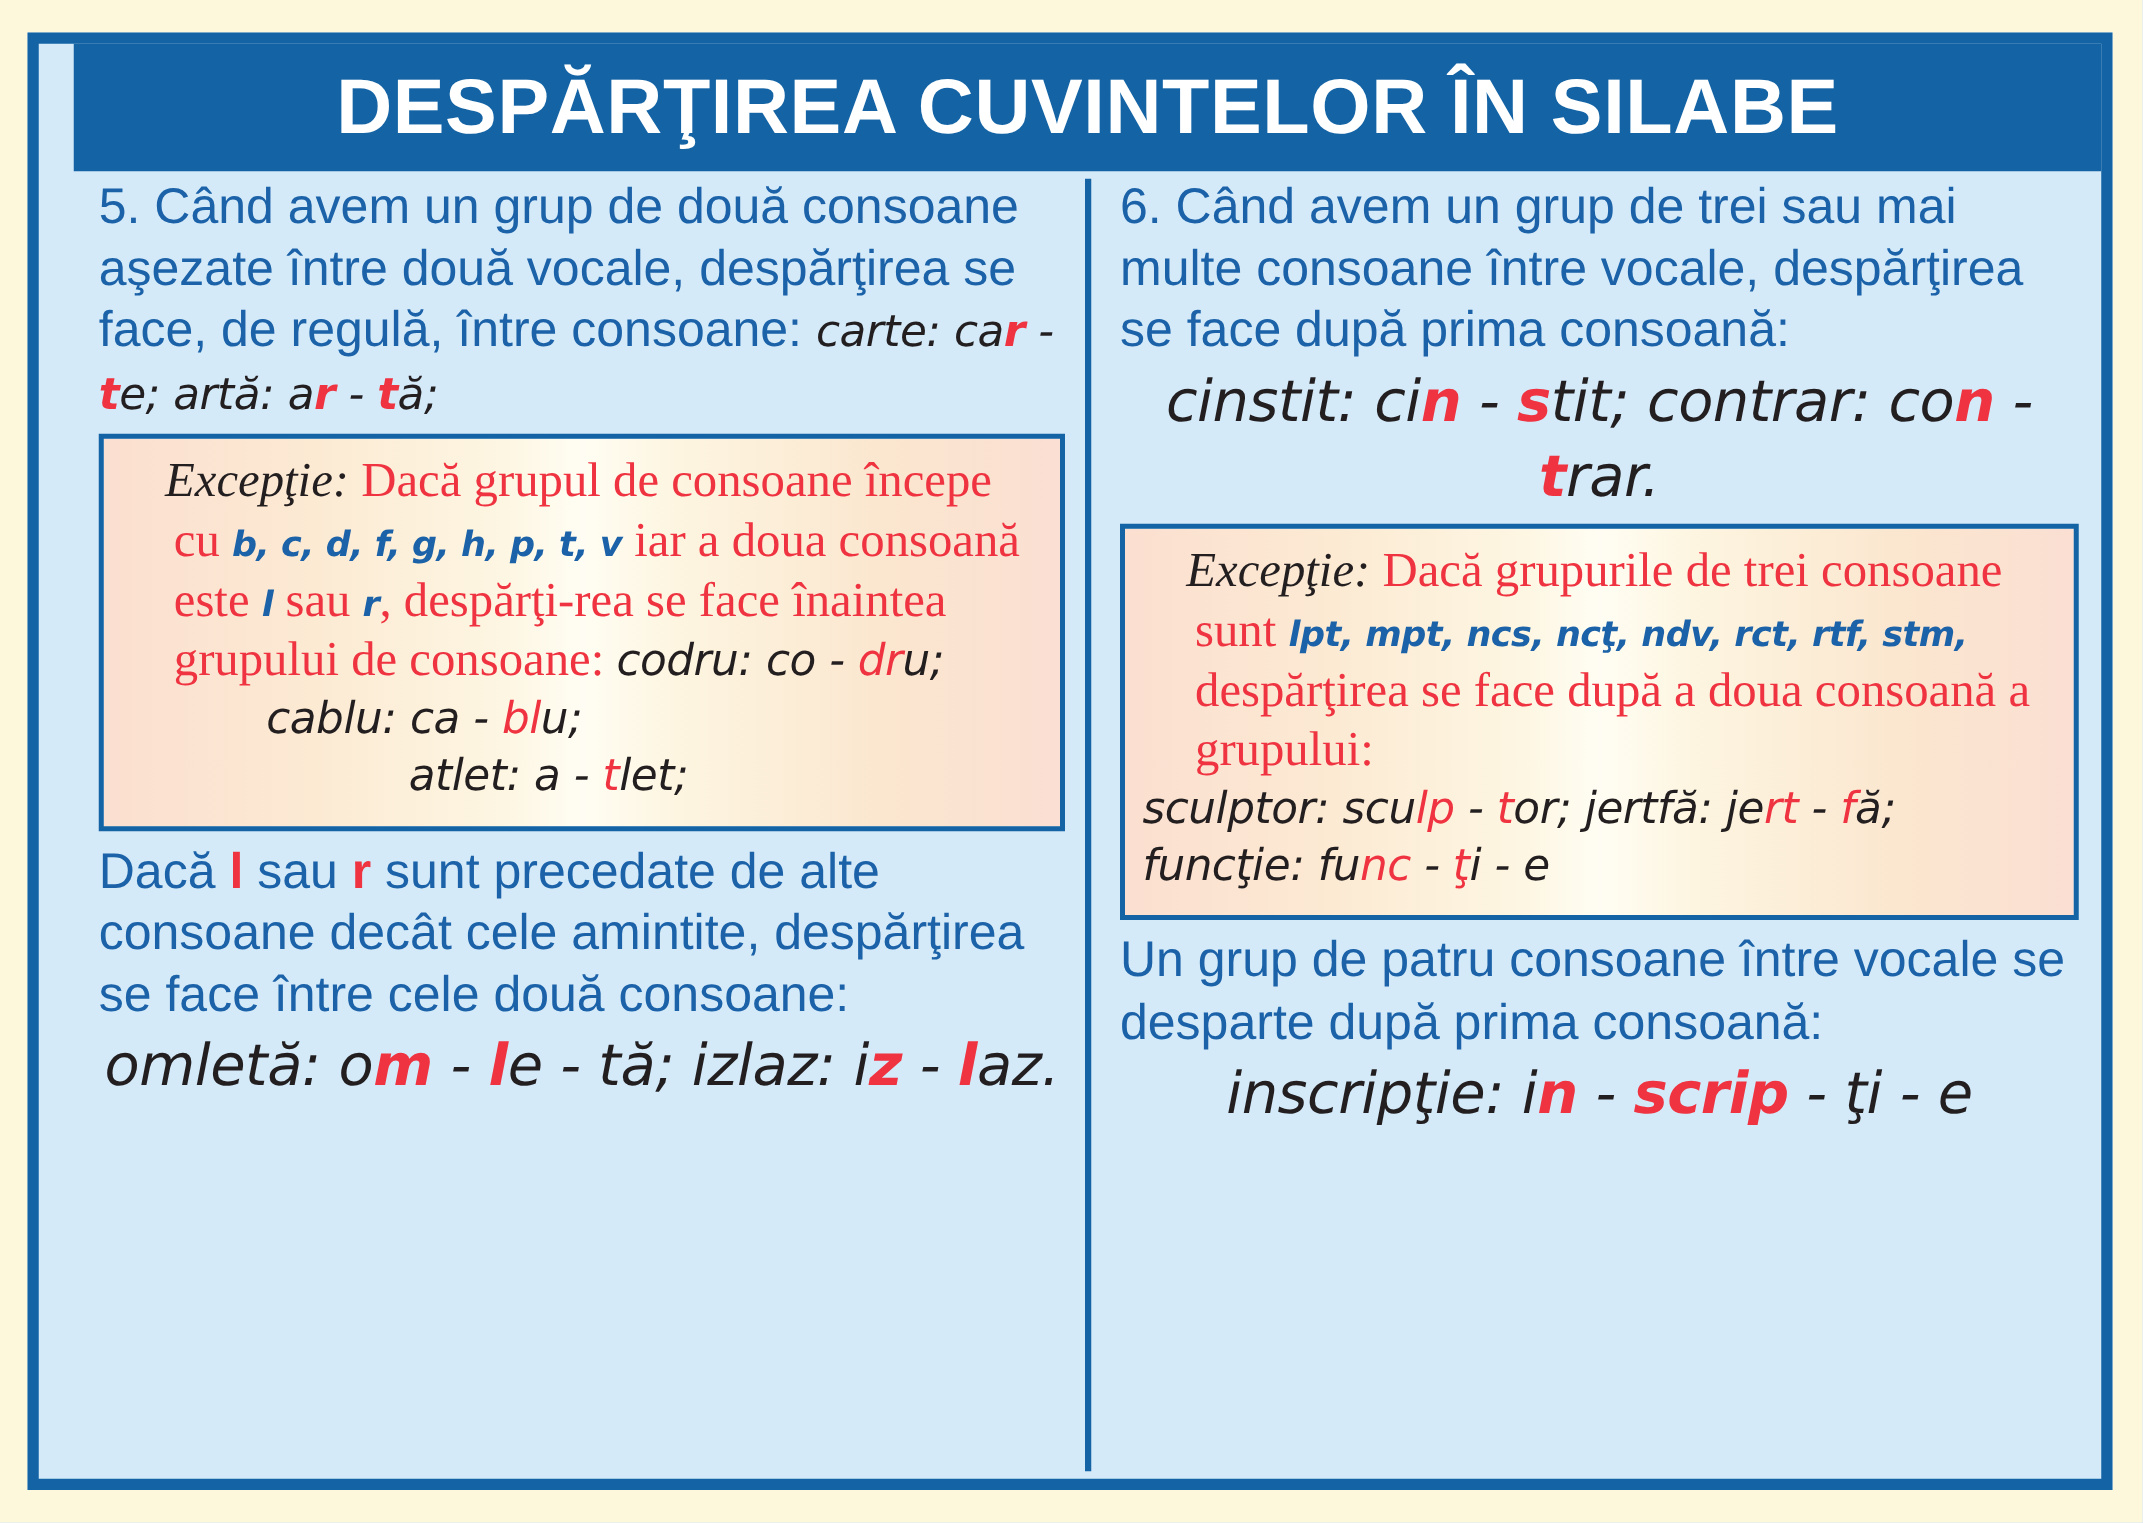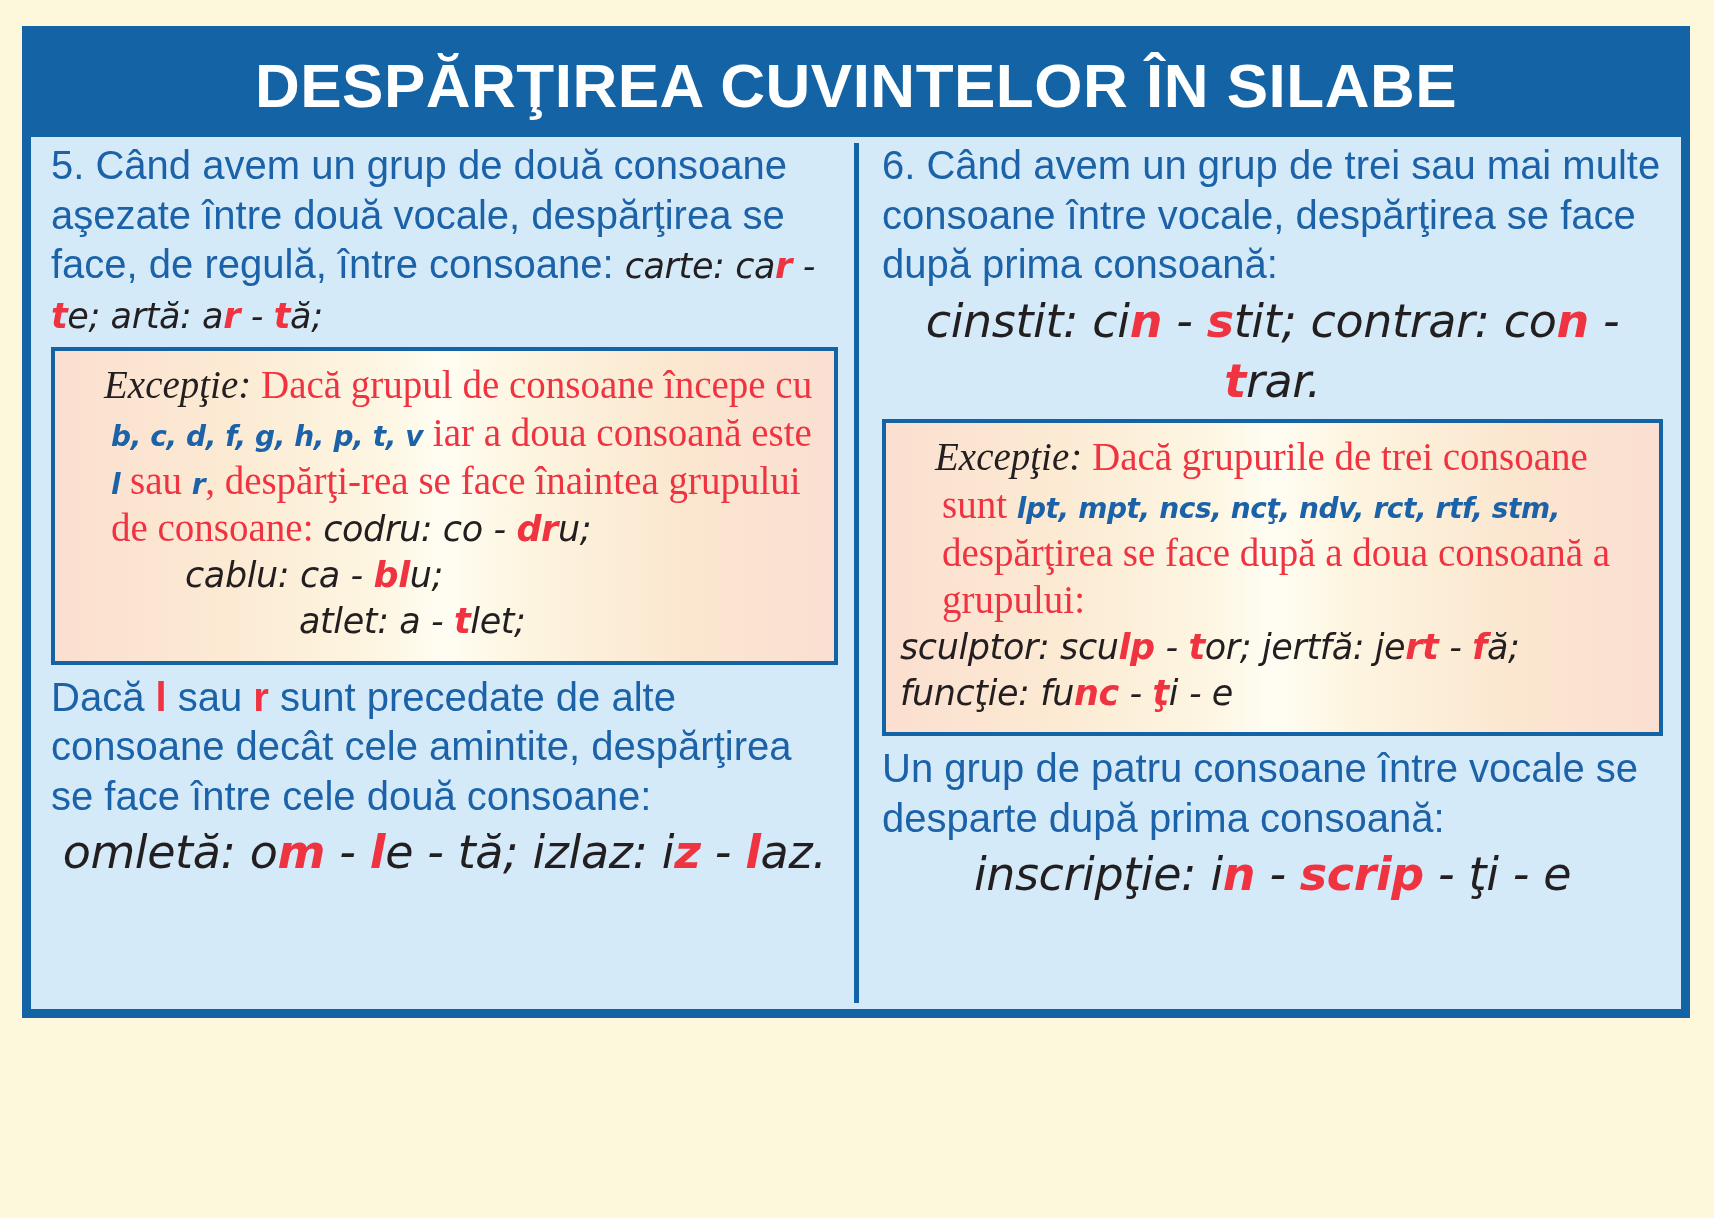--- a/index.html
+++ b/index.html
@@ -13,26 +13,27 @@
     background: #fdf8dc;
     font-family: "Liberation Sans", sans-serif;
     overflow: hidden;
   }
 
   .poster {
     position: absolute;
     left: 22px;
     top: 26px;
     width: 1668px;
-    height: 992px;
+    height: 1166px;
     box-sizing: border-box;
     border: 9px solid #1464a5;
     background: #d4eaf9;
     display: flex;
     flex-direction: column;
+    padding-left: 28px;
   }
 
   
   .title-bar {
     background: #1464a5;
     height: 102px;
     flex: 0 0 102px;
     display: flex;
     align-items: center;
     justify-content: center;
@@ -152,21 +153,21 @@
   .exc-body { padding-left: 42px; text-indent: -42px; }
 
   .exc-example {
     font-family: "DejaVu Sans", sans-serif;
     font-style: italic;
     font-size: 35px;
     color: #231f20;
     letter-spacing: -0.4px;
     line-height: 1.32;
   }
-  .exc-example .r { color: #ef3340; font-weight: bold; }
+  .exc-example .r { color: #ef3340; font-weight: normal; }
   .exc-example.center { text-align: left; }
   .exc-example.push-1 { margin-left: 116px; }
   .exc-example.push-2 { margin-left: 230px; }
 </style>
 </head>
 <body>
 
 <div class="poster">
 
   <div class="title-bar">

